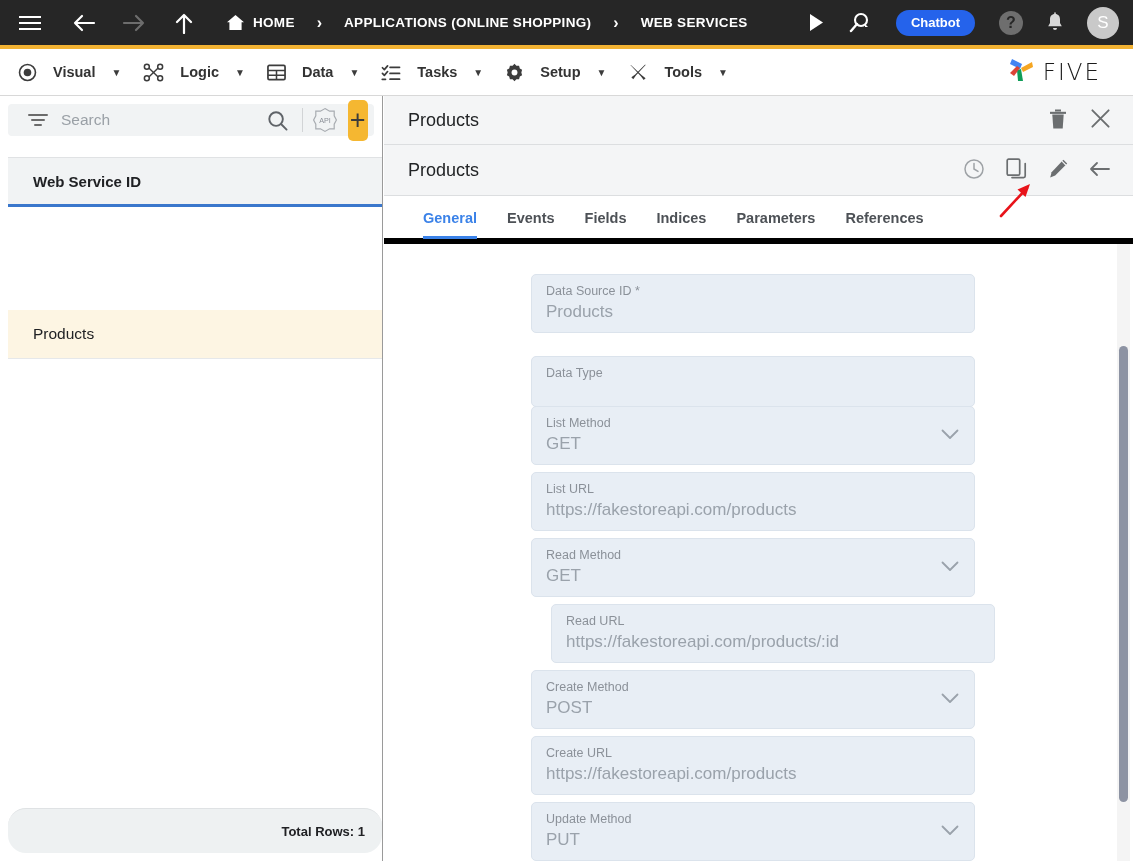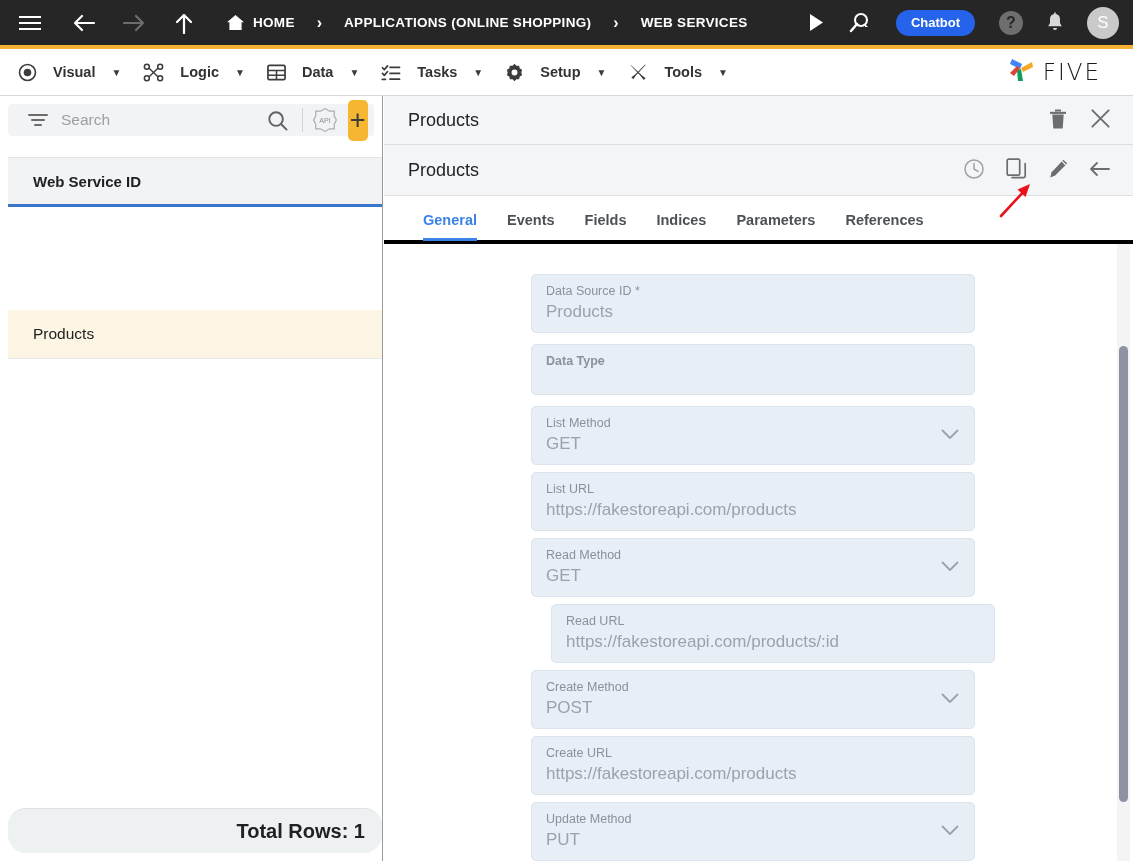--- a/index.html
+++ b/index.html
@@ -114,21 +114,21 @@
     padding-left: 25px; font-size: 15.5px; color: #202124; cursor: pointer;
   }
   .listrow-under {
     position: absolute; left: 8px; top: 262px; width: 374px; height: 1px;
     background: #e6e8ea;
   }
   .leftfooter {
     position: absolute; left: 8px; bottom: 8px; width: 374px; height: 45px;
     background: #eef1f2; border-top: 1px solid #dfe2e4;
     display: flex; align-items: center; justify-content: flex-end;
-    padding-right: 17px; font-size: 20px; font-weight: bold; color: #202124; border-radius: 18px;
+    padding-right: 17px; font-size: 13px; font-weight: bold; color: #202124; border-radius: 18px;
   }
 
   
   .rightpanel {
     position: absolute; left: 384px; top: 96px; width: 749px; height: 765px;
     background: #ffffff;
   }
   .rp-header {
     position: absolute; left: 0; top: 0; width: 749px; height: 49px;
     background: #f4f5f6; border-bottom: 1px solid #dcdee0;
@@ -142,21 +142,21 @@
     border: none;
   }
   .rp-subheader {
     position: absolute; left: 0; top: 49px; width: 749px; height: 51px;
     background: #f4f5f6; border-bottom: 1px solid #dcdee0;
     display: flex; align-items: center; padding: 0 16px 0 24px;
   }
   .rp-sub-title { font-size: 18px; color: #222426; }
   .tabs {
     position: absolute; left: 0; top: 100px; width: 749px; height: 48px;
-    background: #ffffff; border-bottom: 4px solid #000000;
+    background: #ffffff; border-bottom: 6px solid #000000;
     display: flex; align-items: flex-end; padding-left: 24px;
   }
   .tab {
     position: relative; padding: 0 15px 12px; font-size: 14.5px;
     font-weight: bold; color: #4d5156; cursor: pointer; white-space: nowrap;
   }
   .tab.active { color: #3b82e8; }
   .tab.active::after {
     content: ""; position: absolute; left: 15px; right: 15px; bottom: -1px;
     height: 3px; background: #3b82e8;
@@ -456,21 +456,21 @@
       <div class="tab"><span>References</span></div>
     </div>
 
     <div class="formarea">
 
       <div class="field" style="top:30px;">
         <div class="field-label">Data Source ID *</div>
         <div class="field-value">Products</div>
       </div>
 
-      <div class="field" style="top:100px;height:51px;font-weight:bold;">
+      <div class="field" style="top:112px;height:51px;">
         <div class="field-label">Data Type</div>
         <div class="field-value"></div>
       </div>
 
       <div class="field" style="top:162px;">
         <div class="field-label">List Method</div>
         <div class="field-value">GET</div>
         <span class="chev">
           <svg width="18" height="11" viewBox="0 0 18 11">
               <path d="M1.5 1.5 L9 9 L16.5 1.5" stroke="currentColor" stroke-width="1.8" fill="none" stroke-linecap="round" stroke-linejoin="round"></path>

